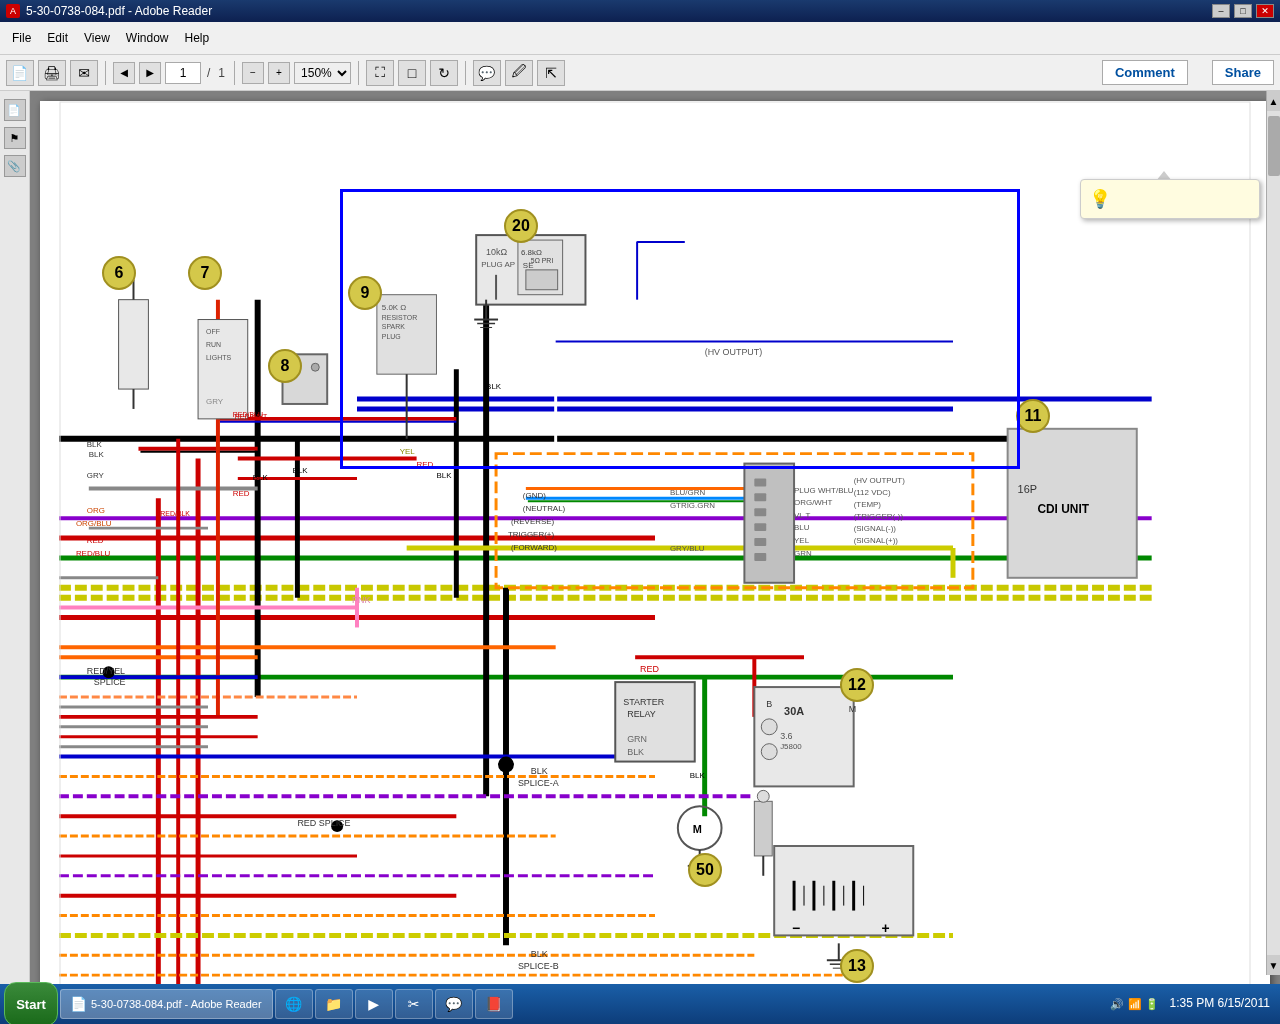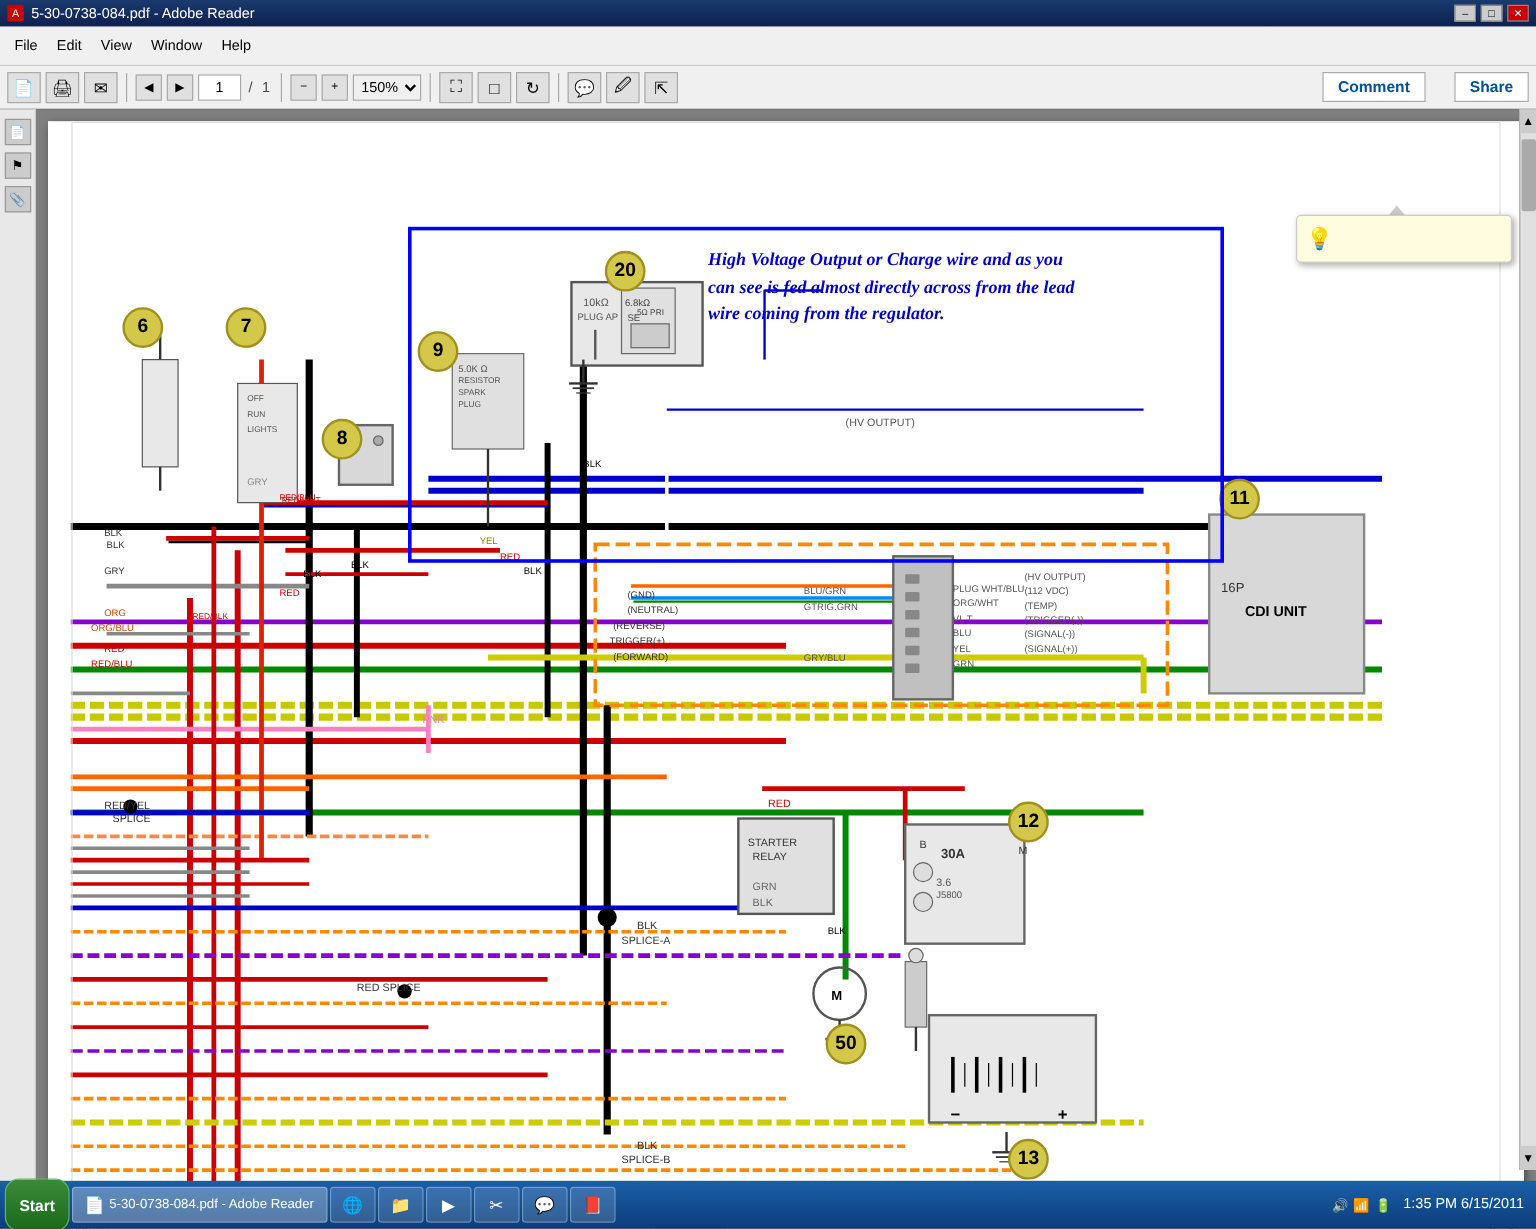--- a/index.html
+++ b/index.html
@@ -438,21 +438,20 @@
         <div class="num-circle" style="left:976px; top:298px;">11</div>
 
         <div class="num-circle" style="left:800px; top:567px;">12</div>
 
         <div class="num-circle" style="left:800px; top:848px;">13</div>
 
         <div class="num-circle" style="left:648px; top:752px;">50</div>
 
         <div id="blue-box"></div>
 
-        <div id="blue-text">High Voltage Output or Charge wire and as you can see is fed almost directly across from the lead wire coming from the regulator.</div>
 
         <div id="annotation-arrow"></div>
 
         <div id="annotation-box">
           <div class="bulb">💡</div>
         </div>
 
       </div>
     </div>
 

